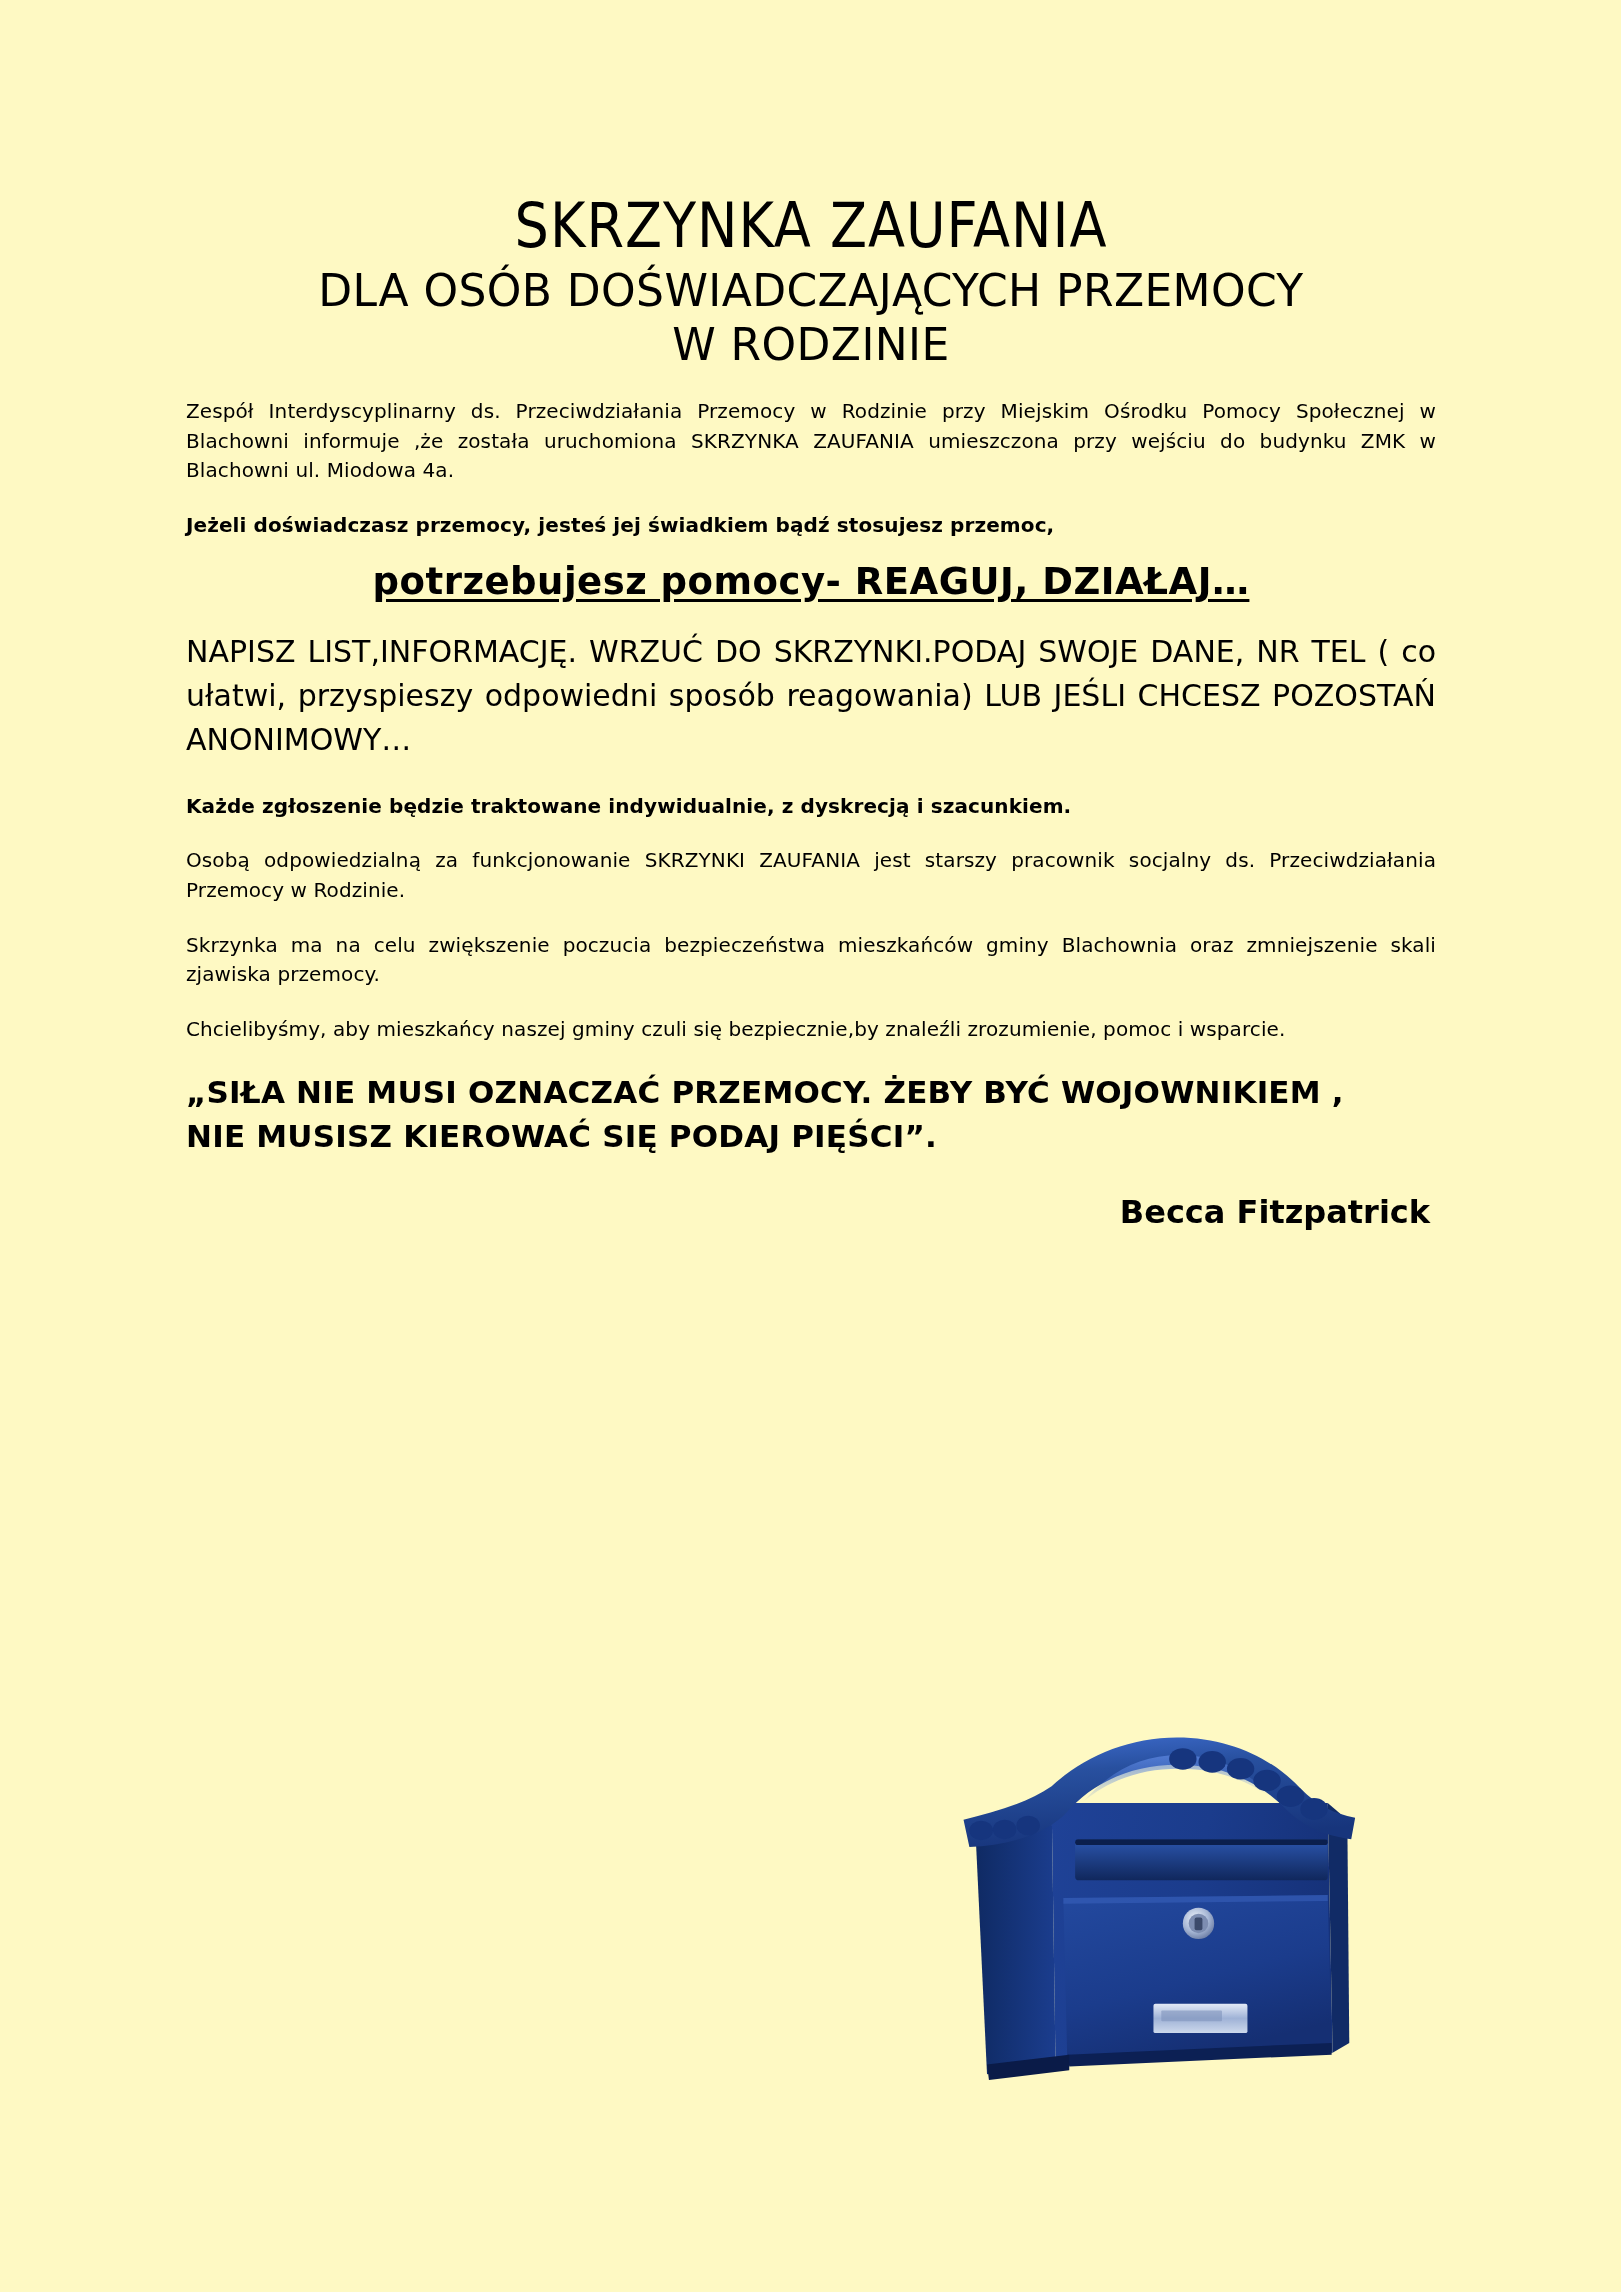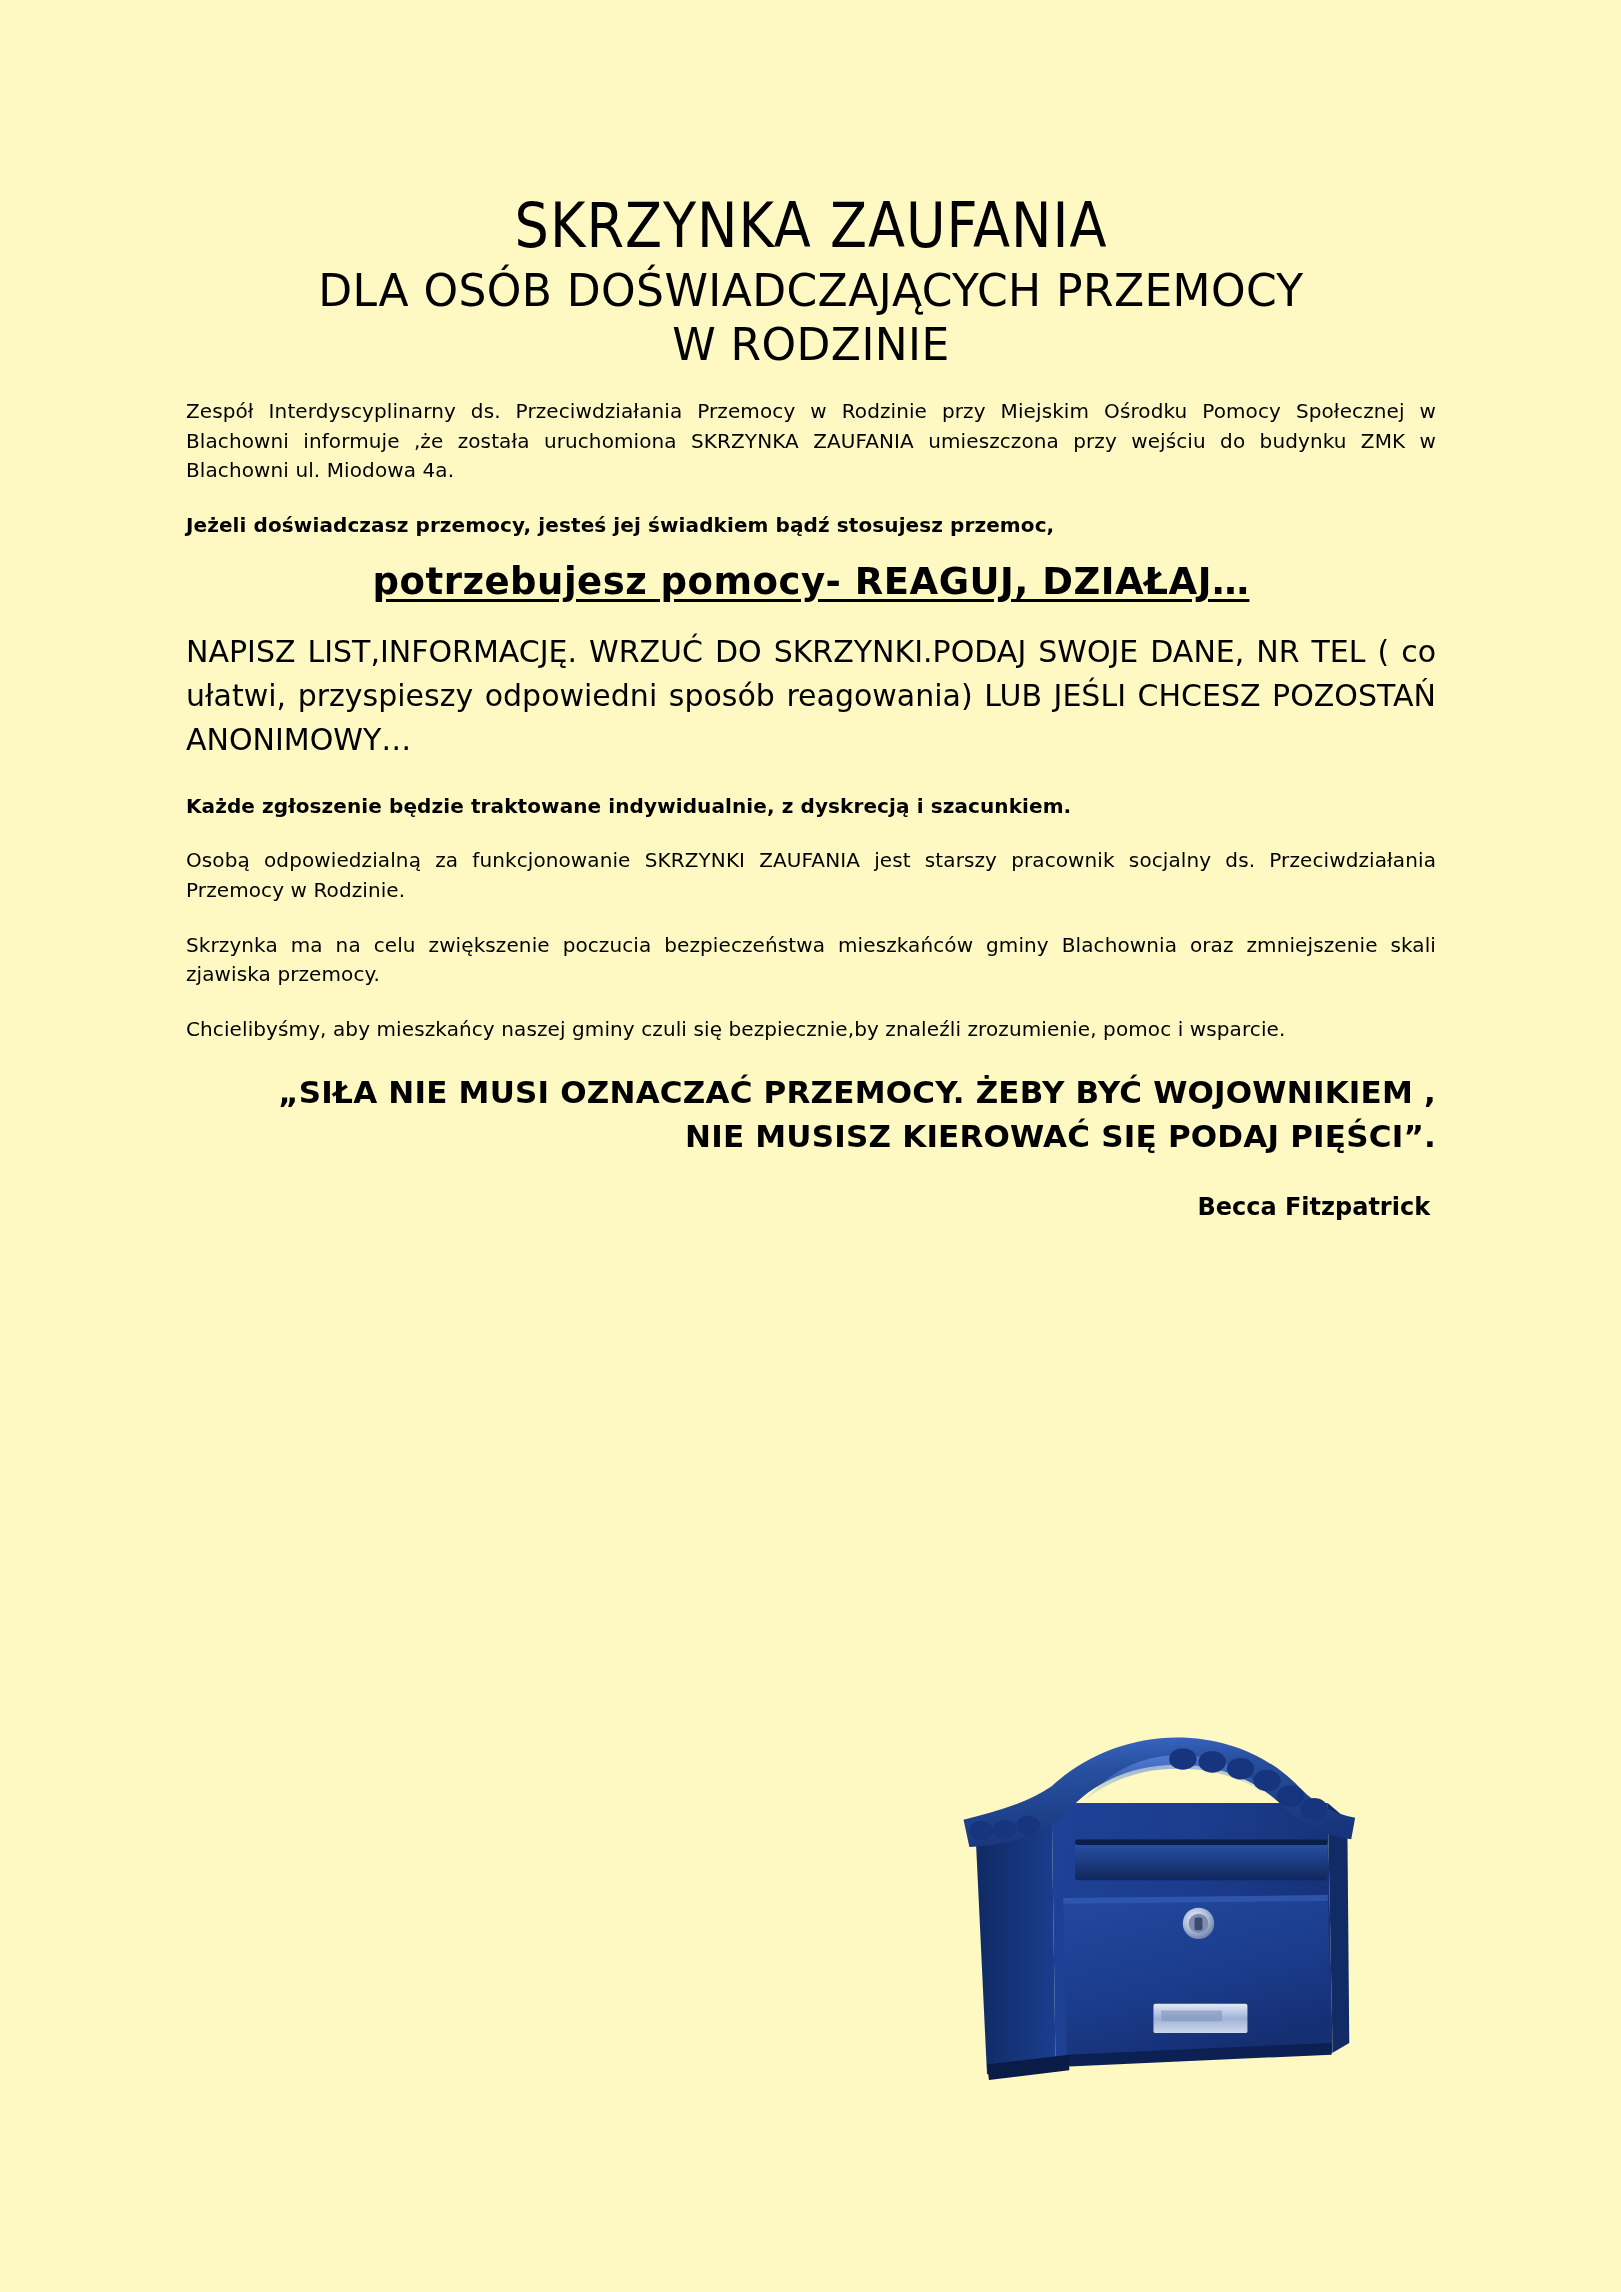--- a/index.html
+++ b/index.html
@@ -92,30 +92,30 @@
     font-size: 30px;
     line-height: 1.47;
     text-align: justify;
     margin: 0 0 29px 0;
   }
 
   
   .quote {
     font-size: 31px;
     line-height: 1.42;
-    text-align: right;
+    text-align: left;
     font-weight: 600;
     margin: 9.8px 0 0 0;
     letter-spacing: 0.2px;
   }
   .quote-line-1 { display: block; }
   .quote-line-2 { display: block; }
 
   .attribution {
-    font-size: 24px;
+    font-size: 32px;
     font-weight: bold;
     text-align: right;
     margin: 35px 0 0 0;
     padding-right: 5.9px;
   }
 
   
   .mailbox-wrap {
     position: absolute;
     left: 936px;

